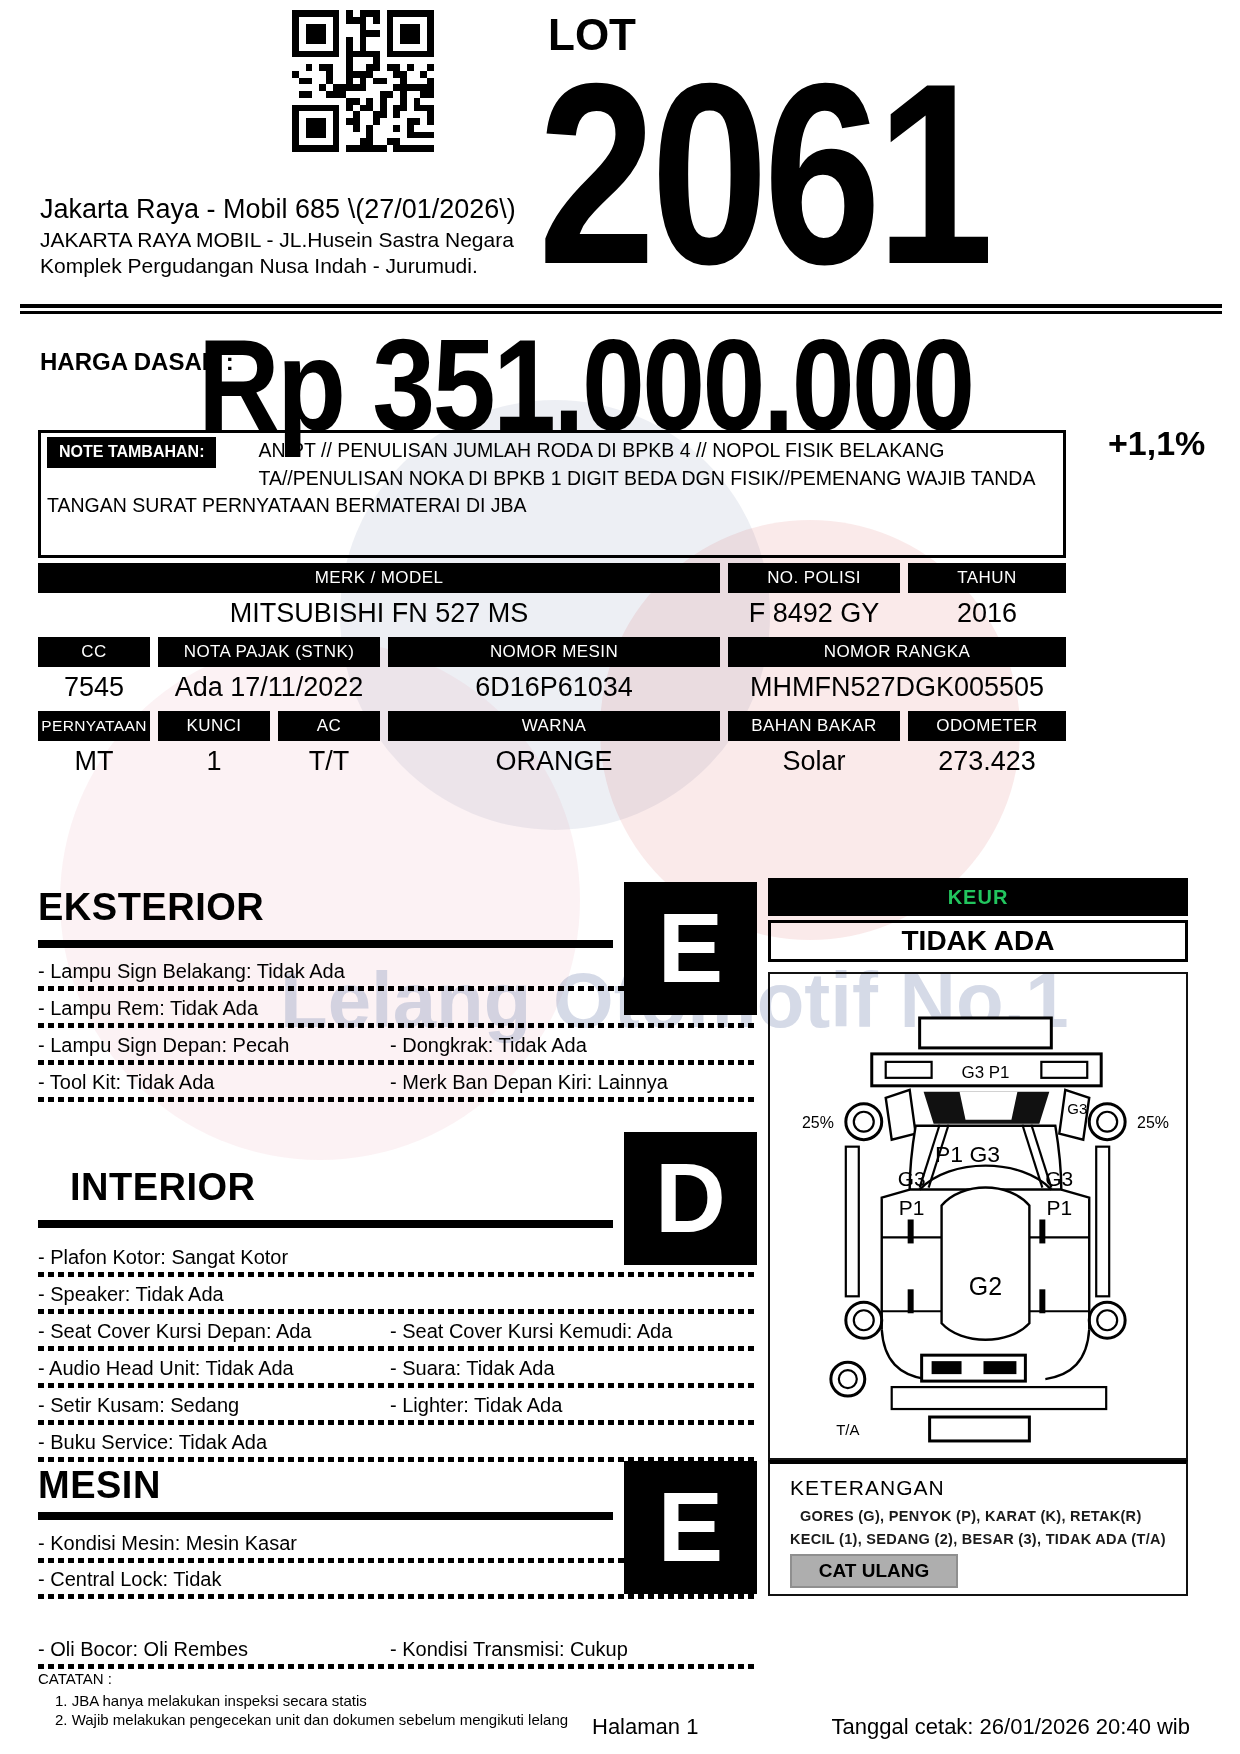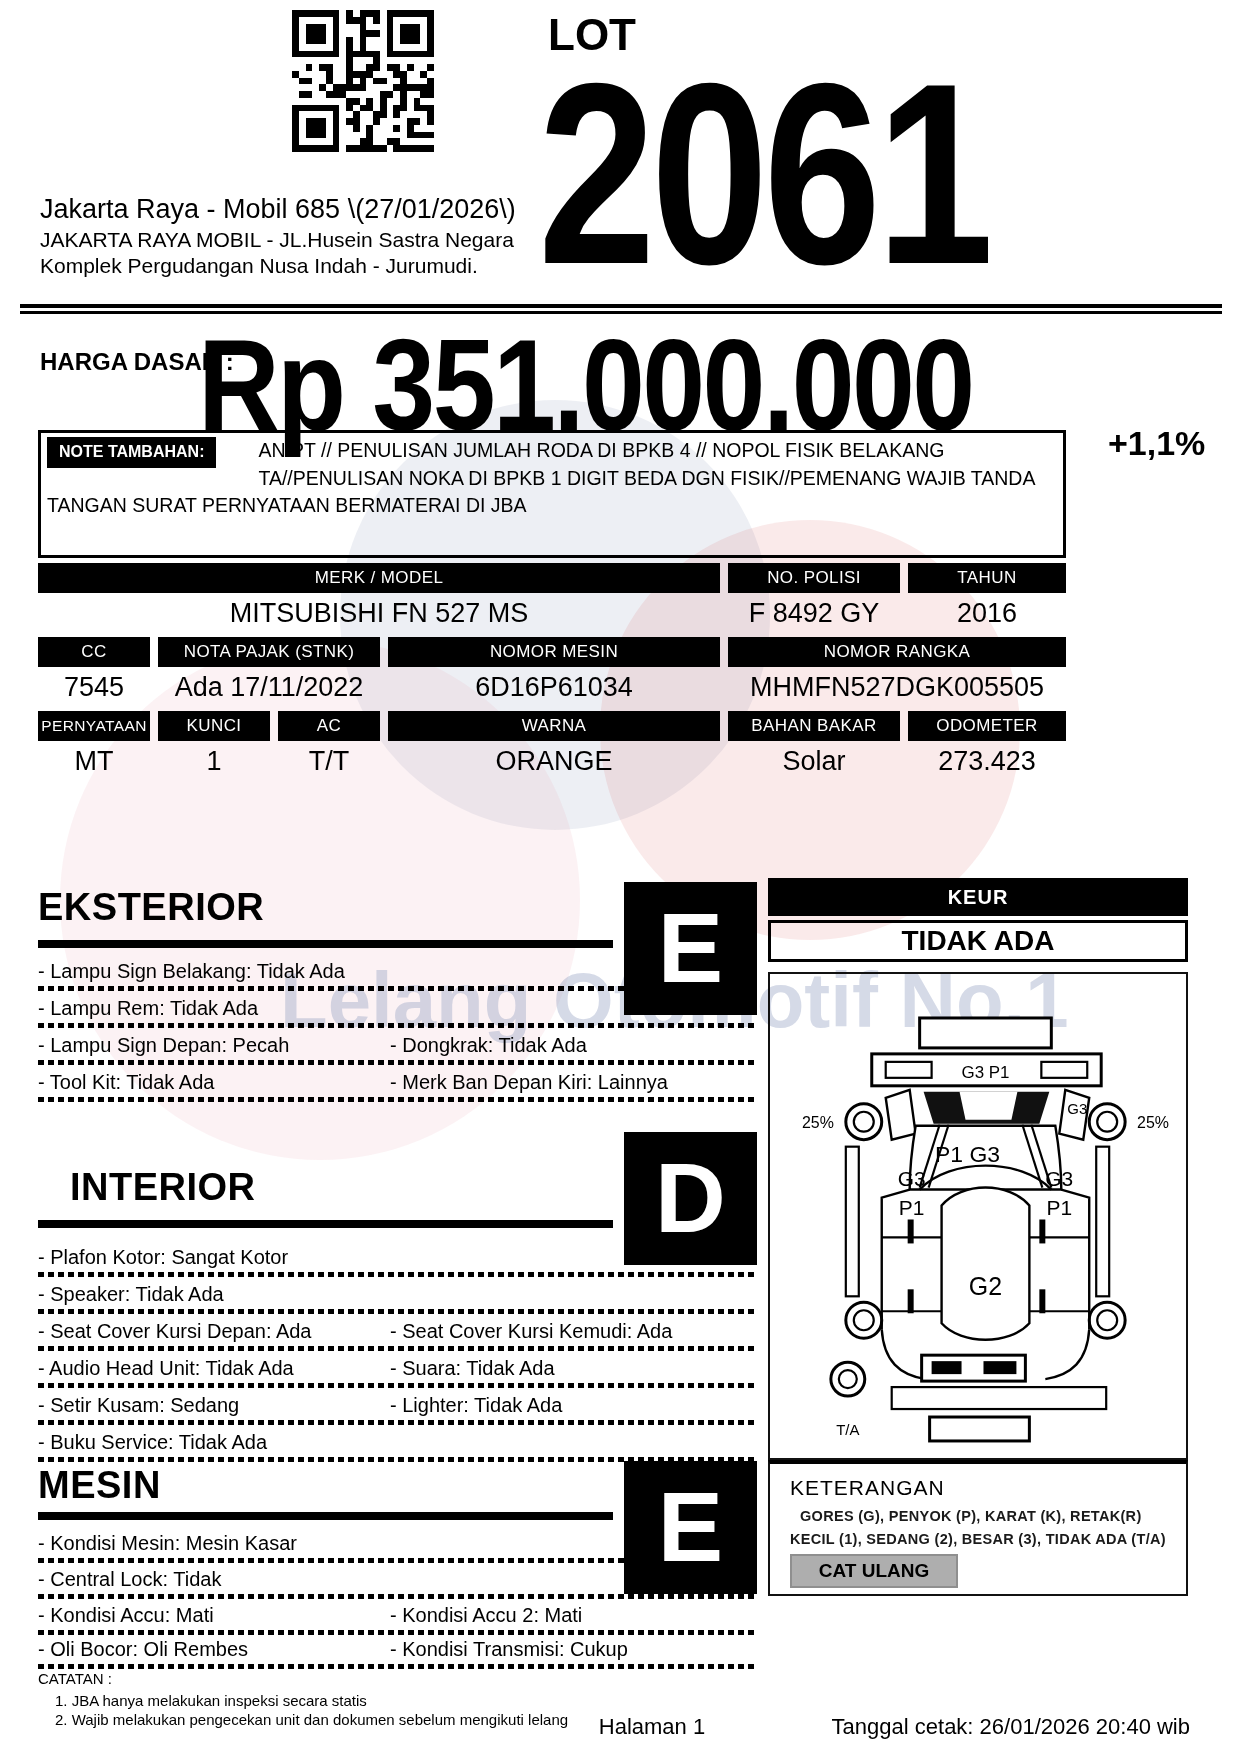--- a/index.html
+++ b/index.html
@@ -28,21 +28,21 @@
   
   .sec-h{font-size:38px;font-weight:bold;letter-spacing:.5px;}
   .sec-u{height:8px;background:#000;width:575px;}
   .grade{left:624px;width:133px;height:133px;background:#000;color:#fff;display:flex;align-items:center;justify-content:center;font-size:98px;font-weight:bold;z-index:5;position:absolute;}
   .row{position:absolute;left:38px;width:718px;height:32px;font-size:20px;z-index:1;}
   .row .cl{position:absolute;left:0;top:0;white-space:nowrap;}
   .row .cr{position:absolute;left:352px;top:0;white-space:nowrap;}
   .row .dots{position:absolute;left:0;top:26px;width:100%;height:5px;
     background:repeating-linear-gradient(90deg,#000 0 6px,transparent 6px 10px);}
   
-  .keur-bar{background:#000;color:#ffffff;font-weight:bold;font-size:20px;letter-spacing:1px;display:flex;align-items:center;justify-content:center;}
+  .keur-bar{background:#000;color:#22c55e;font-weight:bold;font-size:20px;letter-spacing:1px;display:flex;align-items:center;justify-content:center;}
   .keur-val{border:3px solid #000;font-size:28px;font-weight:bold;display:flex;align-items:center;justify-content:center;box-sizing:border-box;}
   .diagram-box{border:2.5px solid #111;box-sizing:border-box;}
   .ket-box{border:2.5px solid #111;border-top:4px solid #000;box-sizing:border-box;}
   .ket-title{font-size:21px;letter-spacing:1px;}
   .ket-line{font-size:14.5px;font-weight:bold;color:#1a1a1a;letter-spacing:.3px;}
   .ket-badge{background:#aeaeae;border:2px solid #8f8f8f;color:#000;font-weight:bold;font-size:19px;display:flex;align-items:center;justify-content:center;box-sizing:border-box;}
   
   .catatan{font-size:15px;}
   .footer-text{font-size:22px;}
   svg text{fill:#000;}
@@ -311,36 +311,31 @@
   <div class="row" style="top:1532px;">
     <span class="cl">- Kondisi Mesin: Mesin Kasar</span>
       <span class="cr"></span>
       <span class="dots"></span>
   </div>
   <div class="row" style="top:1568px;">
     <span class="cl">- Central Lock: Tidak</span>
       <span class="cr"></span>
       <span class="dots"></span>
   </div>
-  <div class="row" style="top:1604px;">
-    <span class="cl">- Kondisi Accu: Mati</span>
-      <span class="cr">- Kondisi Accu 2: Mati</span>
-      <span class="dots"></span>
-  </div>
   <div class="row" style="top:1638px;">
     <span class="cl">- Oli Bocor: Oli Rembes</span>
       <span class="cr">- Kondisi Transmisi: Cukup</span>
       <span class="dots"></span>
   </div>
 
   <div class="z catatan" style="left:38px;top:1670px;">CATATAN :</div>
   <div class="z catatan" style="left:55px;top:1692px;">1. JBA hanya melakukan inspeksi secara statis</div>
   <div class="z catatan" style="left:55px;top:1711px;">2. Wajib melakukan pengecekan unit dan dokumen sebelum mengikuti lelang</div>
 
-  <div class="z footer-text" style="left:572px;top:1714px;width:160px;text-align:center;">Halaman 1</div>
+  <div class="z footer-text" style="left:592px;top:1714px;width:160px;text-align:left;">Halaman 1</div>
   <div class="z footer-text" style="left:790px;top:1714px;width:400px;text-align:right;">Tanggal cetak: 26/01/2026 20:40 wib</div>
 
   <div class="z keur-bar" style="left:768px;top:878px;width:420px;height:38px;">KEUR</div>
   <div class="z keur-val" style="left:768px;top:920px;width:420px;height:42px;">TIDAK ADA</div>
 
   <div class="z diagram-box" style="left:768px;top:972px;width:420px;height:488px;">
     <svg width="415" height="483" viewBox="0 0 416 484">
 
       <rect class="s3" x="150" y="44" width="132" height="30"></rect>
       <rect class="s3" x="102" y="80" width="230" height="32"></rect>

